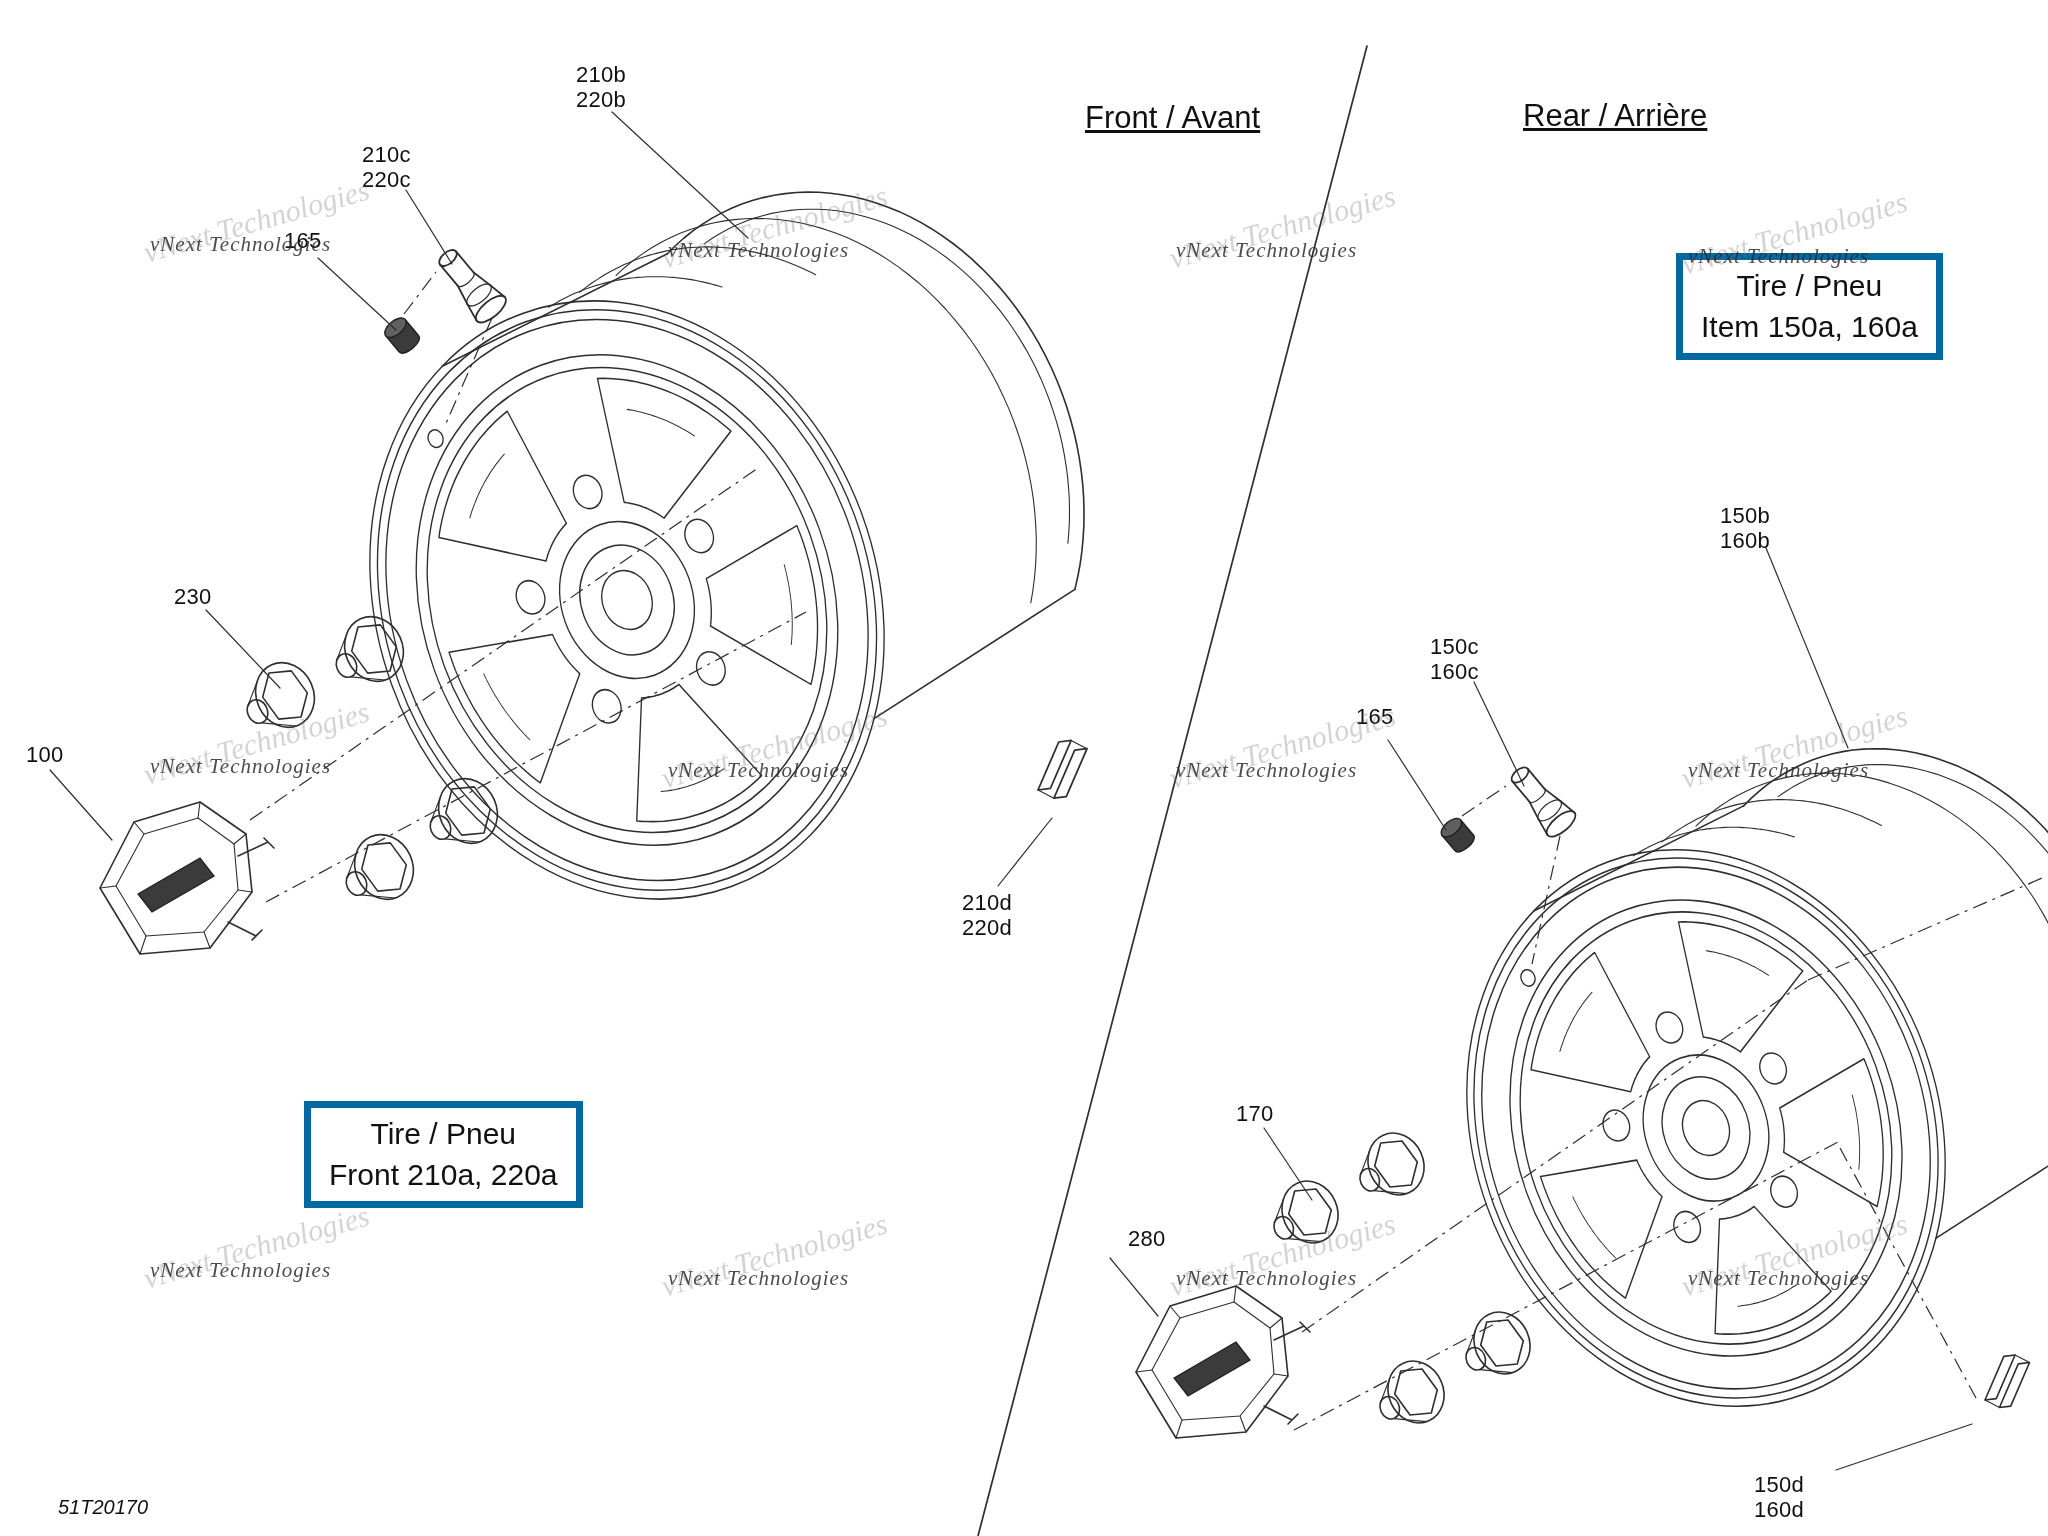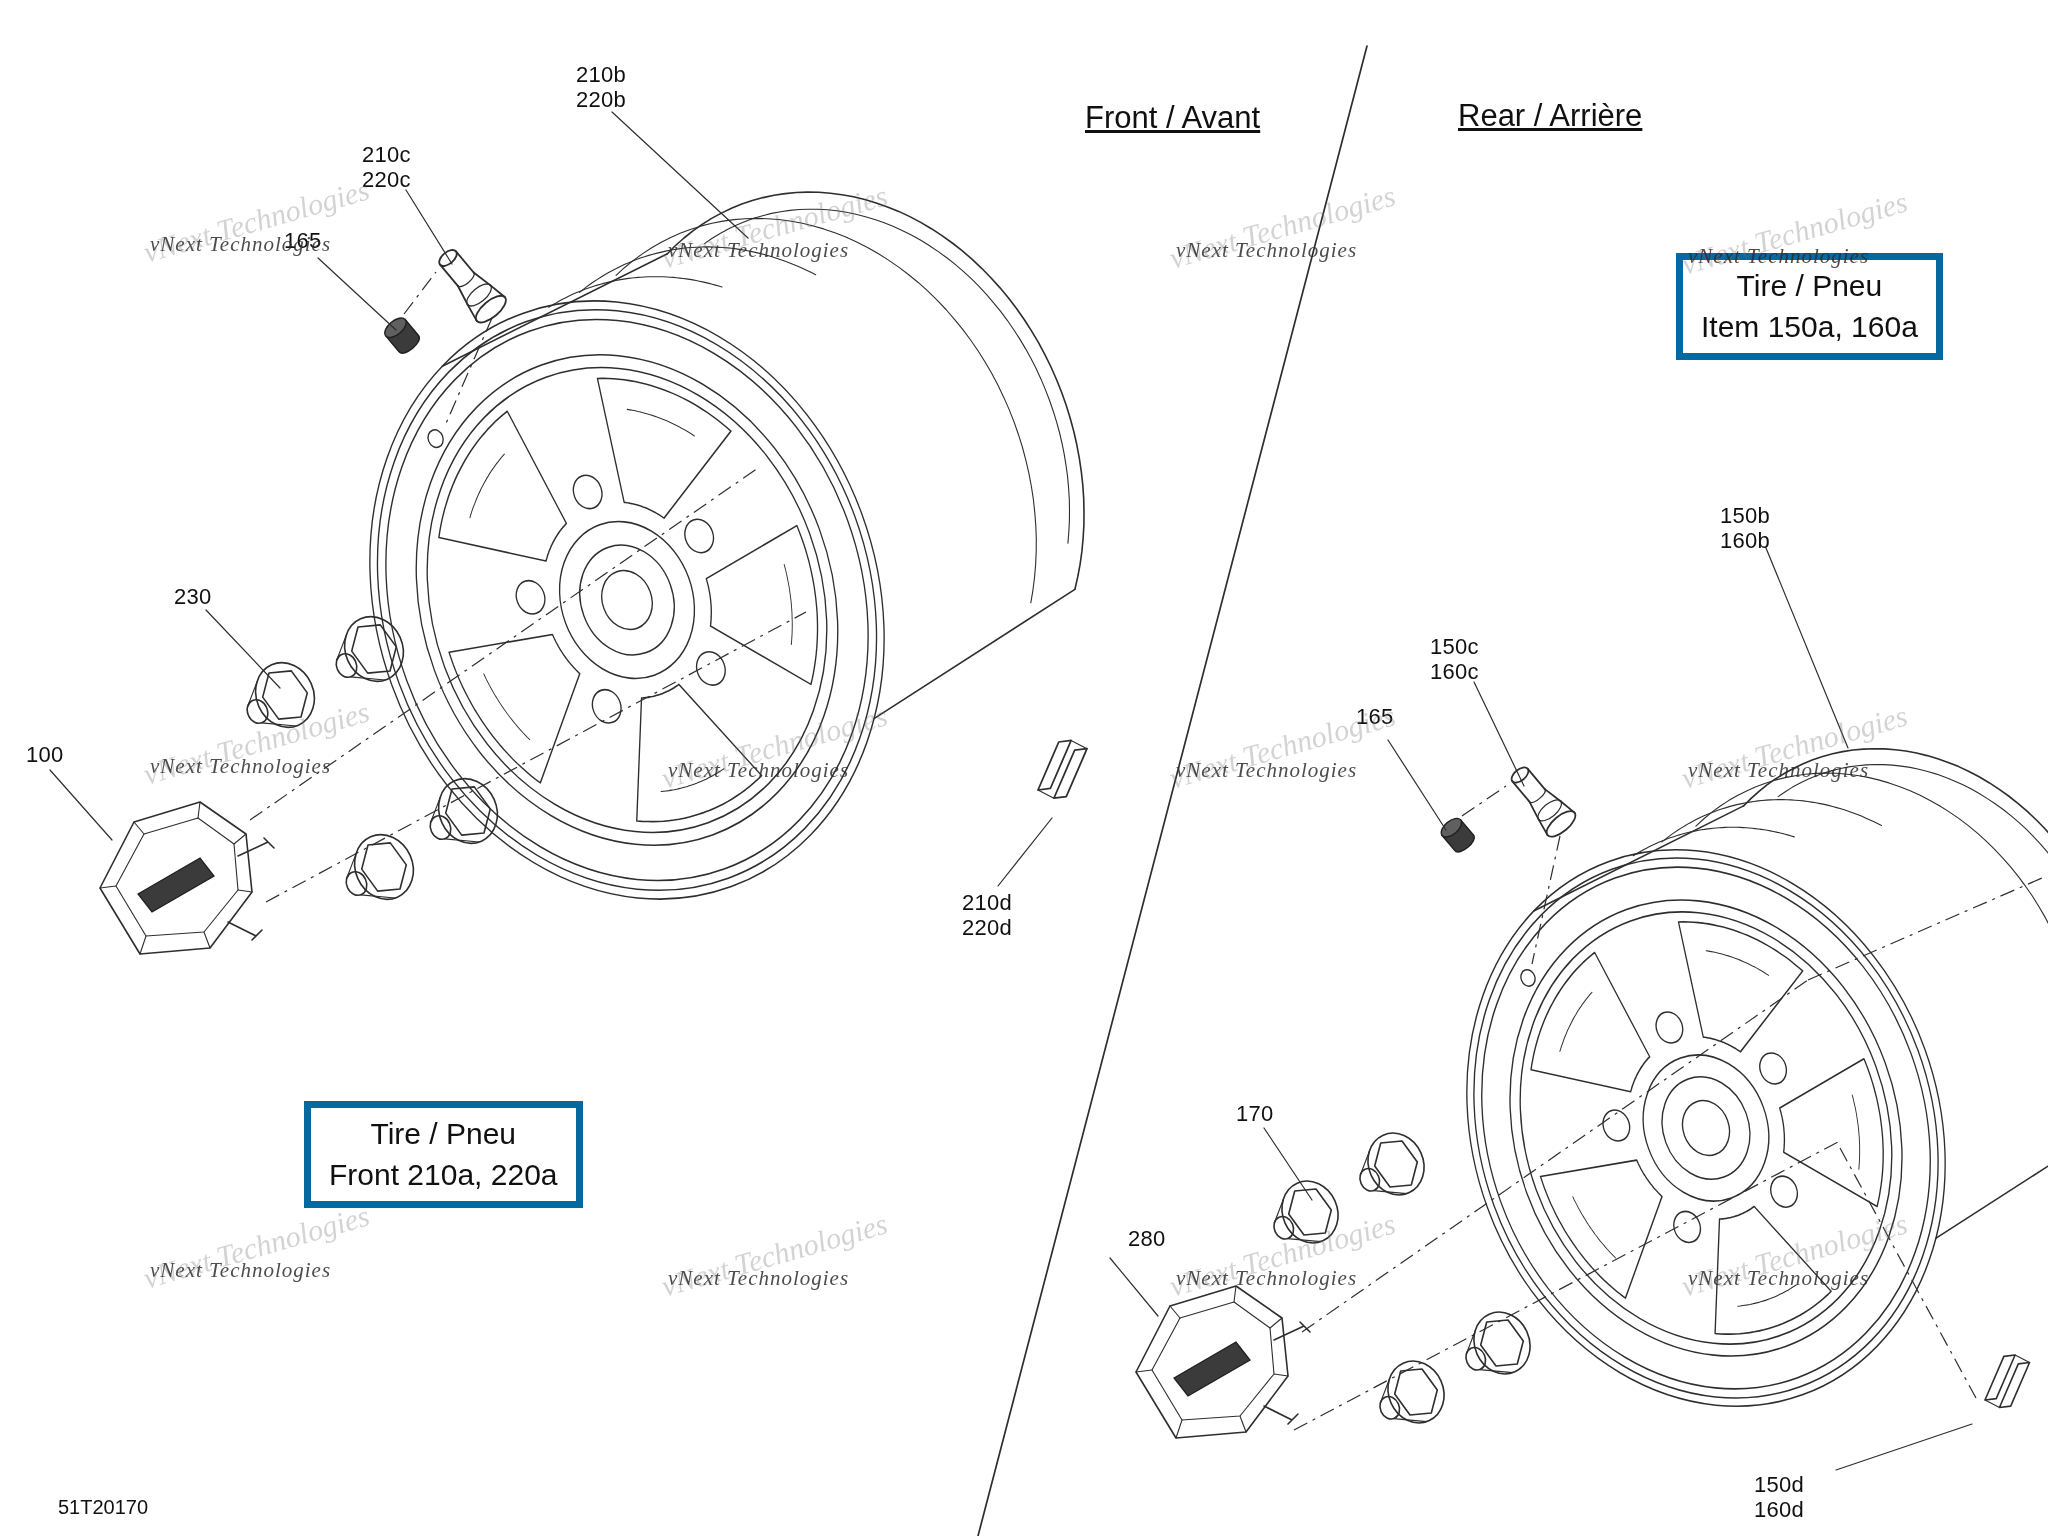--- a/index.html
+++ b/index.html
@@ -12,21 +12,21 @@
   .divider{stroke-width:1.7;}
   .dash{fill:none;stroke:#2e2e2e;stroke-width:1.2;stroke-dasharray:15 6 3 6;}
   .dark{fill:#3b3b3b;stroke:#1f1f1f;stroke-width:1.3;}
   .dark2{fill:#606060;stroke:#1f1f1f;stroke-width:1.2;}
   .part-label{position:absolute;font-size:22px;color:#101010;line-height:1.15;letter-spacing:.3px;}
   .part-label span{display:block;}
   .section-title{position:absolute;font-size:31px;color:#101010;text-decoration:underline;}
   .tire-box{position:absolute;border:7px solid #0369a1;padding:6px 18px;text-align:center;
             font-size:30px;color:#101010;line-height:1.35;background:transparent;}
   .tire-box span{display:block;white-space:nowrap;}
-  .doc-number{position:absolute;left:58px;top:1496px;font-size:20px;color:#101010;}
+  .doc-number{position:absolute;left:58px;top:1496px;font-size:20px;color:#101010;font-style:italic;}
   .wm{position:absolute;width:0;height:0;pointer-events:none;}
   .wm-ghost{position:absolute;left:-10px;top:-12px;font-family:"Liberation Serif",serif;font-style:italic;
             font-size:30px;color:rgba(110,110,110,.30);transform:rotate(-16deg);white-space:nowrap;}
   .wm-text{position:absolute;left:0;top:16px;font-family:"Liberation Serif",serif;font-style:italic;
            font-size:21px;color:rgba(45,45,45,.85);white-space:nowrap;letter-spacing:1px;}
 </style>
 </head>
 <body>
 
 <div id="stage">
@@ -227,21 +227,21 @@
       <path d="M998,886 L1052,818" class="ln leader"></path>
       <path d="M1766,548 L1848,748" class="ln leader"></path>
       <path d="M1474,682 L1524,786" class="ln leader"></path>
       <path d="M1388,740 L1446,830" class="ln leader"></path>
       <path d="M1264,1128 L1312,1200" class="ln leader"></path>
       <path d="M1110,1258 L1158,1316" class="ln leader"></path>
       <path d="M1836,1470 L1972,1424" class="ln leader"></path>
     </svg>
 
   <div class="section-title" style="left:1085px;top:100px">Front / Avant</div>
-  <div class="section-title" style="left:1458px;top:98px">Rear / Arrière</div>
+  <div class="section-title" style="left:1523px;top:98px">Rear / Arrière</div>
 
   <div class="part-label" style="left:576px;top:62px">
     <span>210b</span>
     <span>220b</span>
   </div>
   <div class="part-label" style="left:362px;top:142px">
     <span>210c</span>
     <span>220c</span>
   </div>
   <div class="part-label" style="left:284px;top:228px">165</div>

